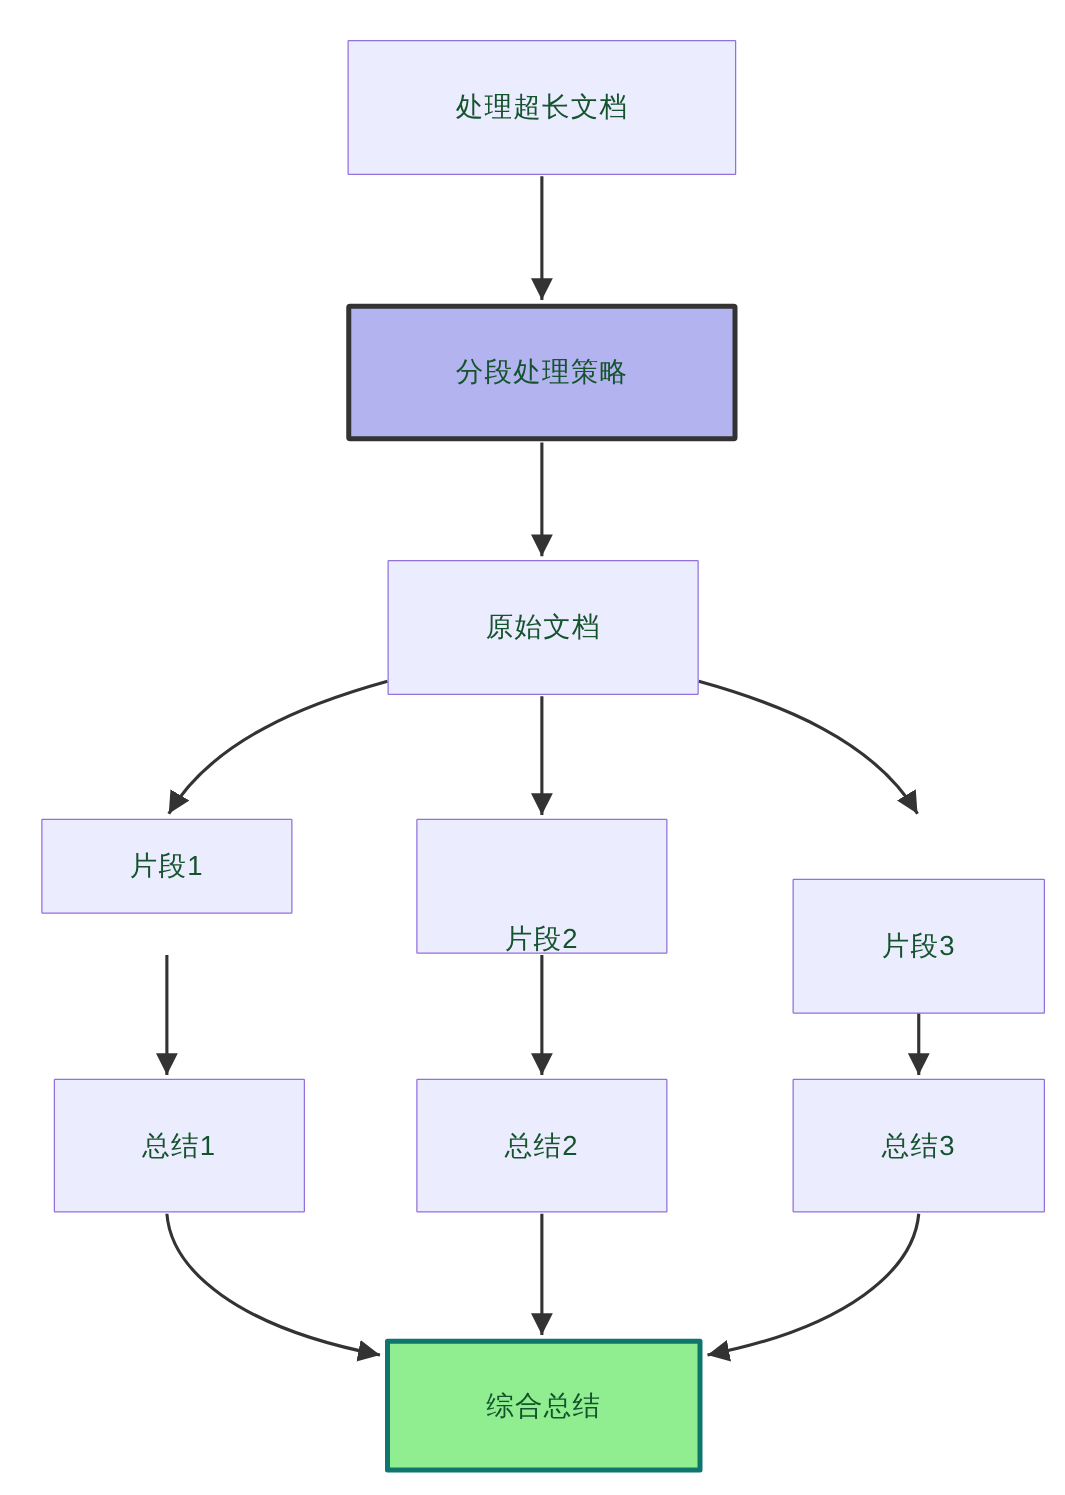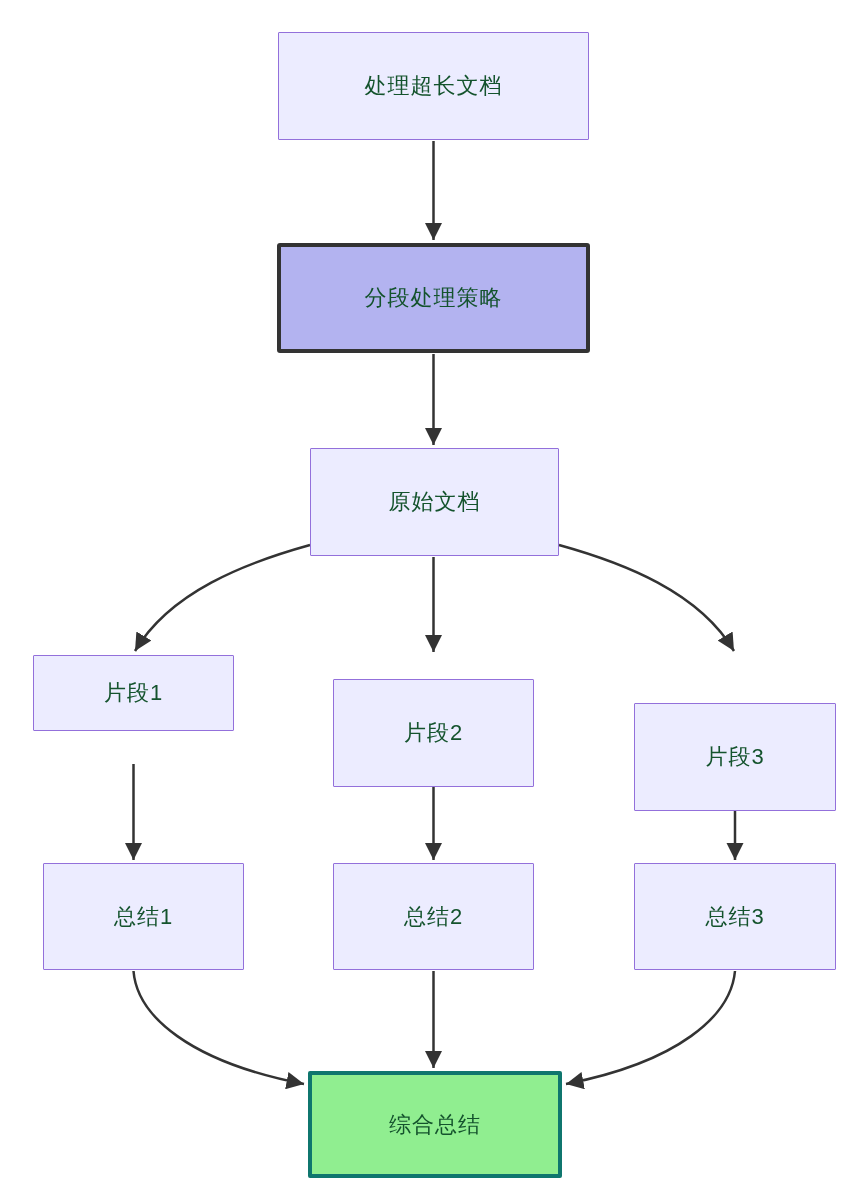--- a/index.html
+++ b/index.html
@@ -45,21 +45,21 @@
   .node.final {
     background: #90EE90;
     border: 4px solid #0f766e;
     border-radius: 2px;
   }
   
   .n-title    { left: 278px; top: 32px;   width: 311px; height: 108px; }
   .n-strategy { left: 277px; top: 243px;  width: 313px; height: 110px; }
   .n-original { left: 310px; top: 448px;  width: 249px; height: 108px; }
   .n-frag1    { left: 33px;  top: 655px;  width: 201px; height: 76px; }
-  .n-frag2    { left: 333px; top: 679px;  width: 201px; height: 108px; }
+  .n-frag2    { left: 333px; top: 655px;  width: 201px; height: 108px; align-items: flex-end; }
   .n-frag3    { left: 634px; top: 655px;  width: 202px; height: 108px; margin-top: 48px; }
   .n-sum1     { left: 43px;  top: 863px;  width: 201px; height: 107px; }
   .n-sum2     { left: 333px; top: 863px;  width: 201px; height: 107px; text-align: center; }
   .n-sum3     { left: 634px; top: 863px;  width: 202px; height: 107px; }
   .n-final    { left: 308px; top: 1071px; width: 254px; height: 107px; }
 </style>
 </head>
 <body>
 
 <div class="canvas">

